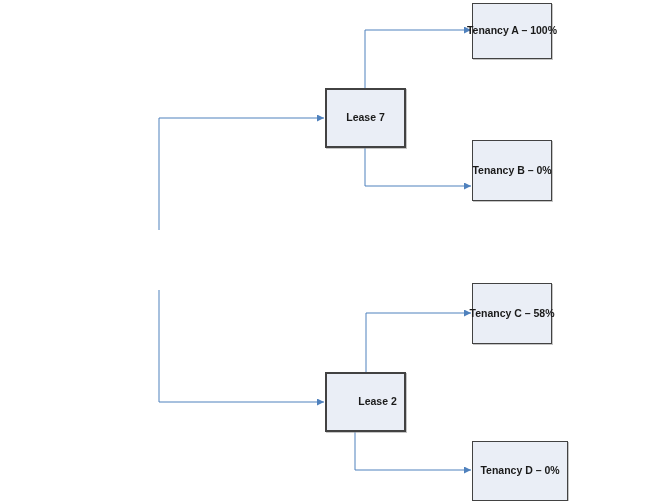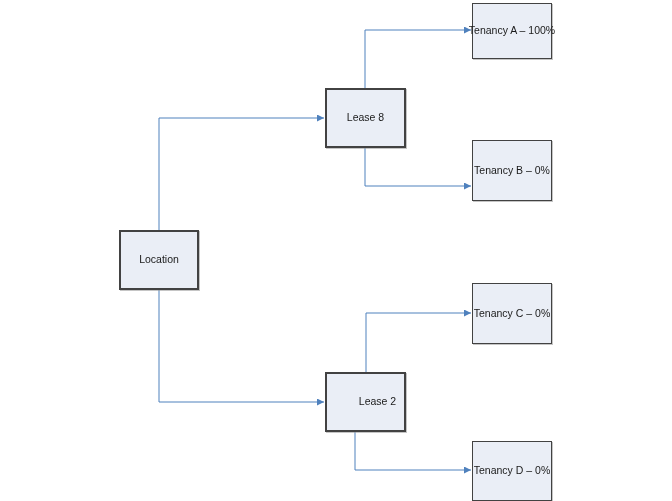--- a/index.html
+++ b/index.html
@@ -34,20 +34,21 @@
     align-items: center;
     justify-content: center;
     text-align: center;
   }
   .node.major { border-width: 2px; }
   .node .label {
     font-size: 10.5px;
     line-height: 1.1;
     color: var(--text, #1a1a1a);
     white-space: nowrap;
+    font-weight: bold;
   }
 </style>
 </head>
 <body>
 
 <div class="canvas">
 
   <svg class="connectors" width="672" height="501" viewBox="0 0 672 501" aria-hidden="true">
     <defs>
       <marker id="arrowhead" markerWidth="8" markerHeight="8" refX="7" refY="3.5" orient="auto" markerUnits="userSpaceOnUse">
@@ -55,41 +56,38 @@
       </marker>
     </defs>
     <polyline points="159,230 159,118 324,118" marker-end="url(#arrowhead)"></polyline>
     <polyline points="159,290 159,402 324,402" marker-end="url(#arrowhead)"></polyline>
     <polyline points="365,88 365,30 471,30" marker-end="url(#arrowhead)"></polyline>
     <polyline points="365,148 365,186 471,186" marker-end="url(#arrowhead)"></polyline>
     <polyline points="366,372 366,313 471,313" marker-end="url(#arrowhead)"></polyline>
     <polyline points="355,432 355,470 471,470" marker-end="url(#arrowhead)"></polyline>
   </svg>
 
-  <div class="node major" style="left:119px; top:230px; width:80px; height:60px;">
-    <span class="label">Location</span>
-  </div>
 
   <div class="node major" style="left:325px; top:88px; width:81px; height:60px;">
-    <span class="label">Lease 8</span>
+    <span class="label">Lease 7</span>
   </div>
 
   <div class="node major" style="left:325px; top:372px; width:81px; height:60px;padding-left:24px;">
     <span class="label">Lease 2</span>
   </div>
 
   <div class="node" style="left:472px; top:3px; width:80px; height:56px;">
     <span class="label">Tenancy A – 100%</span>
   </div>
 
   <div class="node" style="left:472px; top:140px; width:80px; height:61px;">
     <span class="label">Tenancy B – 0%</span>
   </div>
 
   <div class="node" style="left:472px; top:283px; width:80px; height:61px;">
-    <span class="label">Tenancy C – 0%</span>
+    <span class="label">Tenancy C – 58%</span>
   </div>
 
-  <div class="node" style="left:472px; top:441px; width:80px; height:60px;">
+  <div class="node" style="left:472px; top:441px; width:96px; height:60px;">
     <span class="label">Tenancy D – 0%</span>
   </div>
 
 </div>
 
 </body></html>

